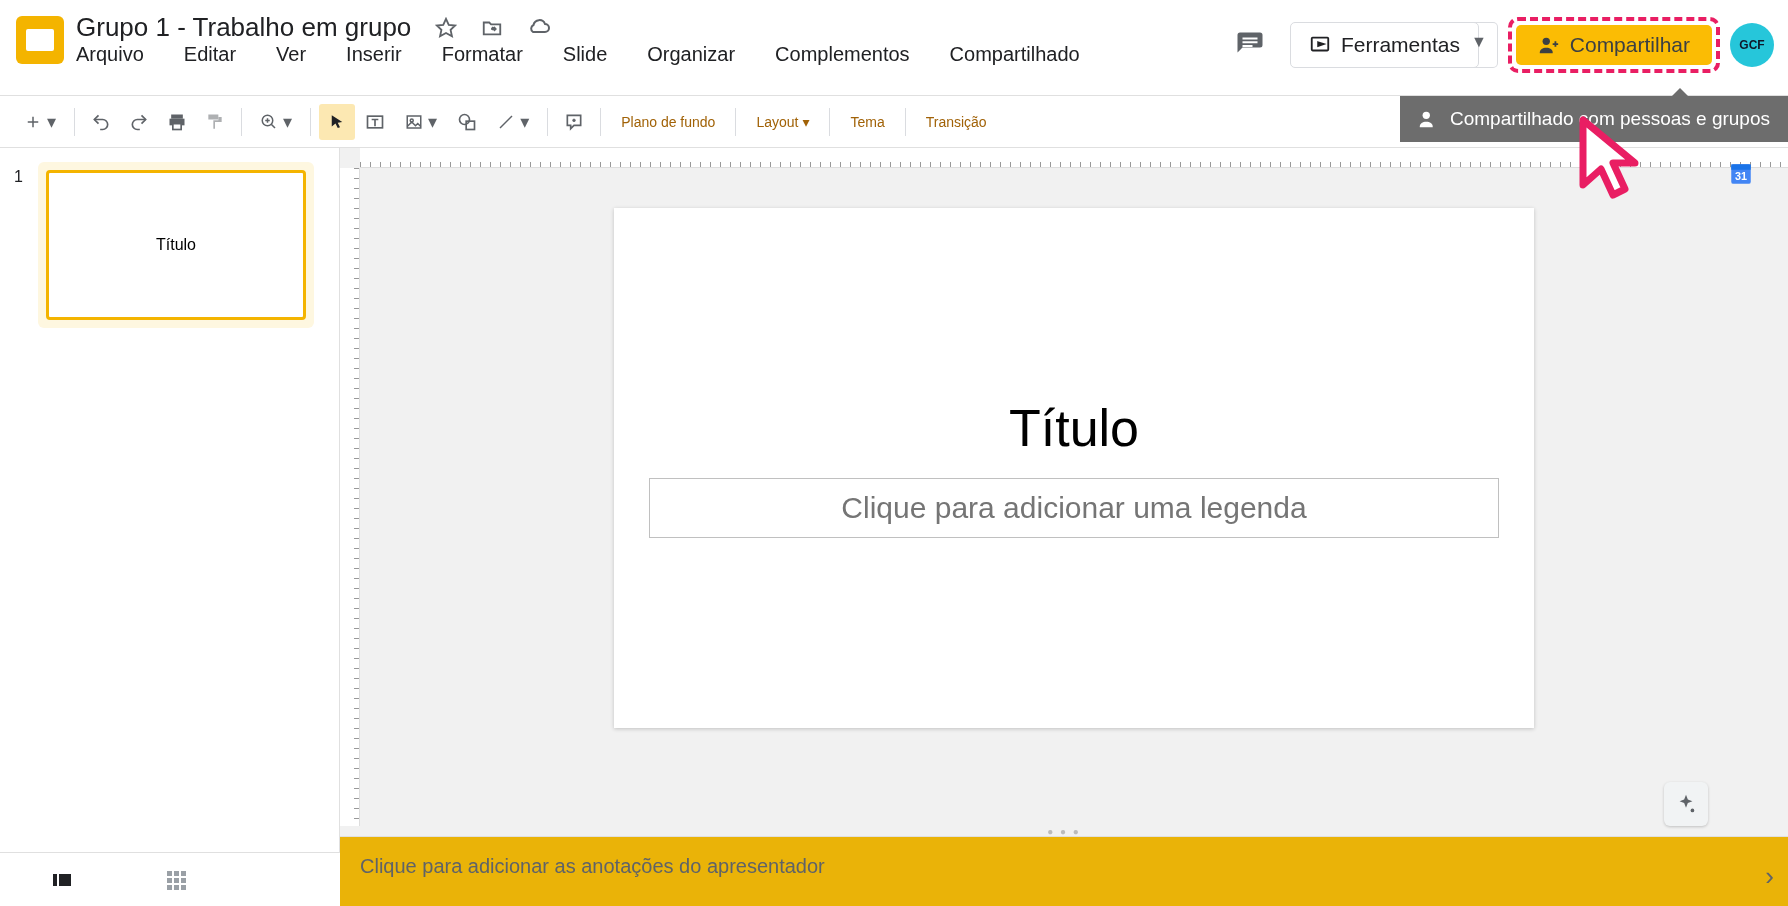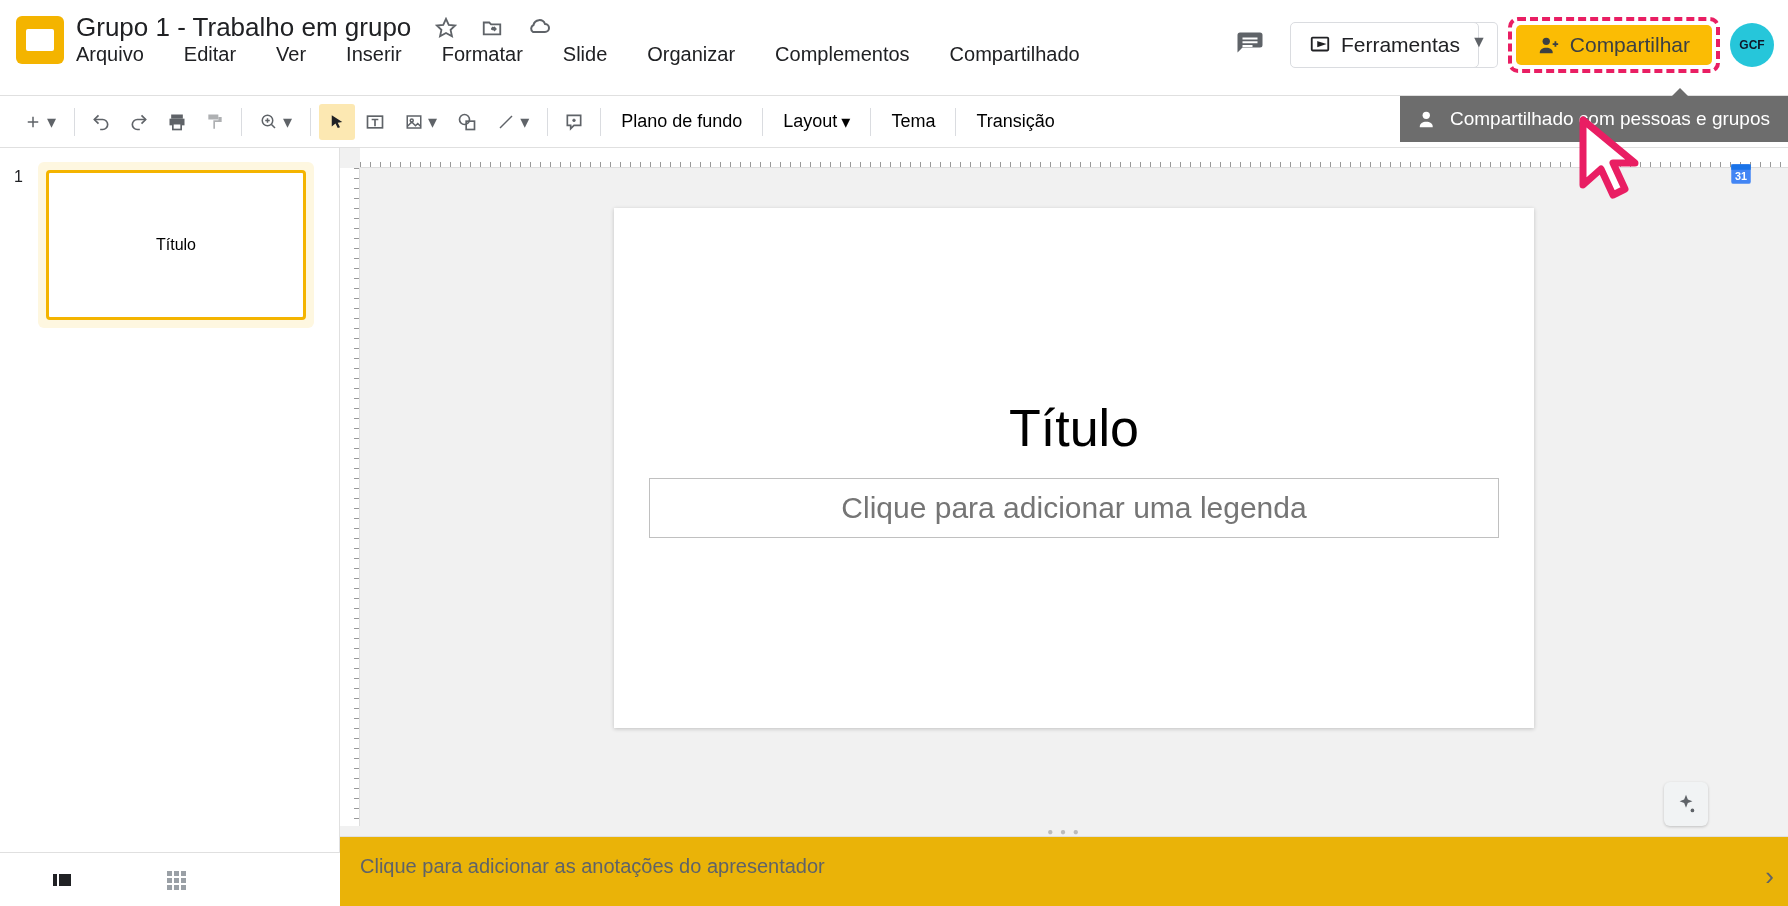--- a/index.html
+++ b/index.html
@@ -29,21 +29,21 @@
 
 
 .pink-cursor { position: absolute; top: 115px; right: 135px; z-index: 10; pointer-events: none; }
 
 
 .toolbar { display: flex; align-items: center; height: 52px; padding: 0 14px; border-bottom: 1px solid #e0e0e0; gap: 2px; }
 .tb-btn { display: flex; align-items: center; justify-content: center; min-width: 36px; height: 36px; color: #5f6368; cursor: pointer; border-radius: 3px; font-size: 18px; padding: 0 4px; }
 .tb-btn.wide { padding: 0 10px; }
 .tb-btn.active { background: #fce8b2; color: #202124; }
 .tb-sep { width: 1px; height: 28px; background: #dadce0; margin: 0 6px; }
-.tb-text { font-size: 18px; color: #000000; padding: 0 12px; cursor: pointer; display: flex; align-items: center; gap: 4px; }
+.tb-text { font-size: 14px; color: #a16207; padding: 0 12px; cursor: pointer; display: flex; align-items: center; gap: 4px; }
 .collapse-caret { margin-left: auto; margin-right: 60px; color: #5f6368; cursor: pointer; }
 
 
 .workspace { display: flex; height: calc(906px - 96px - 52px); }
 .thumb-panel { width: 340px; border-right: 1px solid #e0e0e0; padding: 14px 0; display: flex; flex-direction: column; }
 .thumb-row { display: flex; padding: 0 14px; }
 .thumb-num { font-size: 16px; color: #202124; width: 24px; padding-top: 6px; }
 .thumb { width: 260px; height: 150px; background: #fff; border: 3px solid #f4b400; border-radius: 4px; display: flex; flex-direction: column; align-items: center; justify-content: center; position: relative; }
 .thumb-wrapper { background: #fef7e0; padding: 8px; border-radius: 6px; }
 .thumb-title { font-size: 16px; color: #000; }

